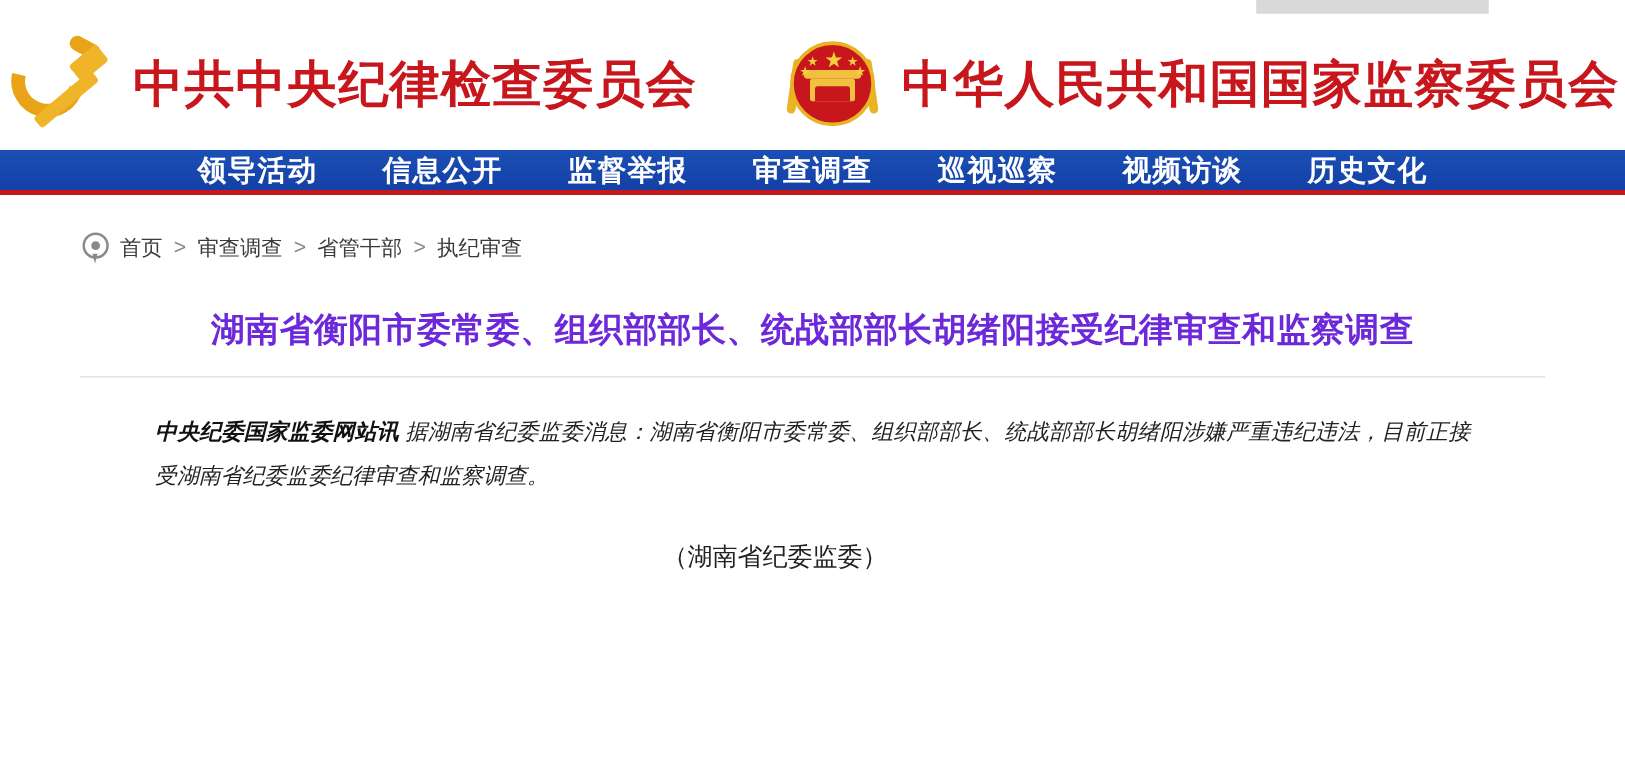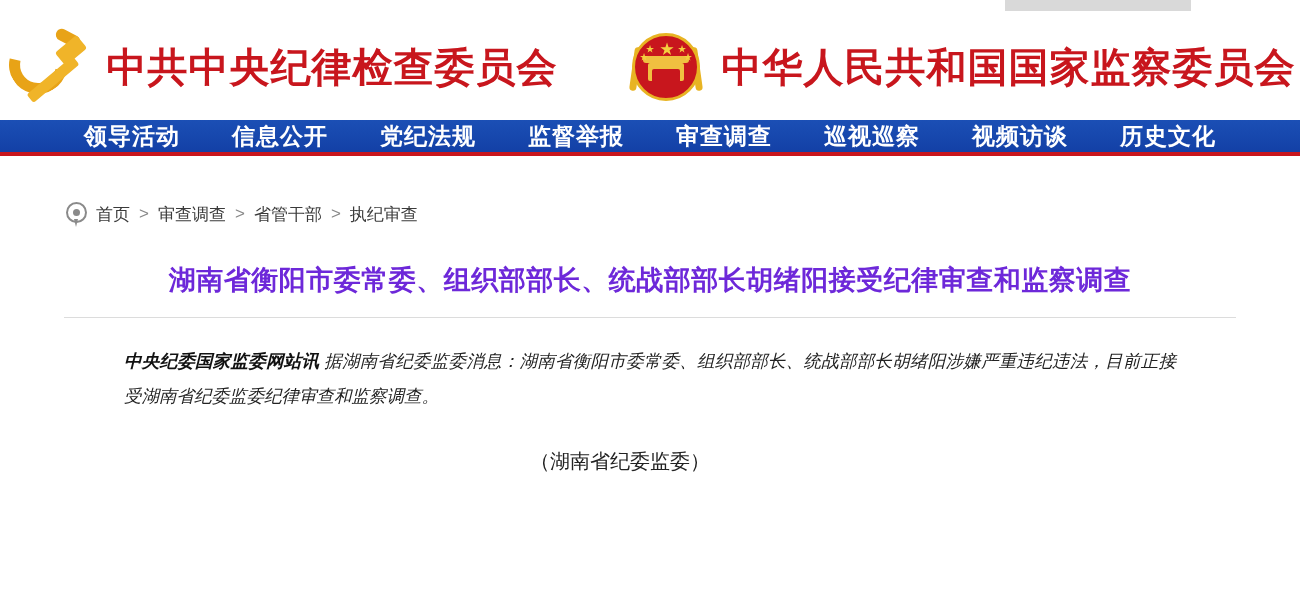--- a/index.html
+++ b/index.html
@@ -172,21 +172,21 @@
   }
 
   
   .page-body {
     background: #ffffff;
     padding: 0;
   }
   .content-wrap {
     width: 1172px;
     margin: 0 auto;
-    padding-top: 38px;
+    padding-top: 22px;
   }
 
   
   .breadcrumb {
     display: flex;
     align-items: center;
     gap: 9px;
     font-size: 17px;
     color: #555555;
     padding-left: 2px;
@@ -318,21 +318,20 @@
       <span class="star-s s4">★</span>
     </span>
     <span class="org-title">中华人民共和国国家监察委员会</span>
   </div>
 
 </div>
 
 <div class="navbar">
   <div class="nav-item">领导活动</div>
   <div class="nav-item">信息公开</div>
-  <div class="nav-item">党纪法规</div>
   <div class="nav-item">监督举报</div>
   <div class="nav-item">审查调查</div>
   <div class="nav-item">巡视巡察</div>
   <div class="nav-item">视频访谈</div>
   <div class="nav-item">历史文化</div>
 </div>
 
 <div class="page-body">
   <div class="content-wrap">
 

